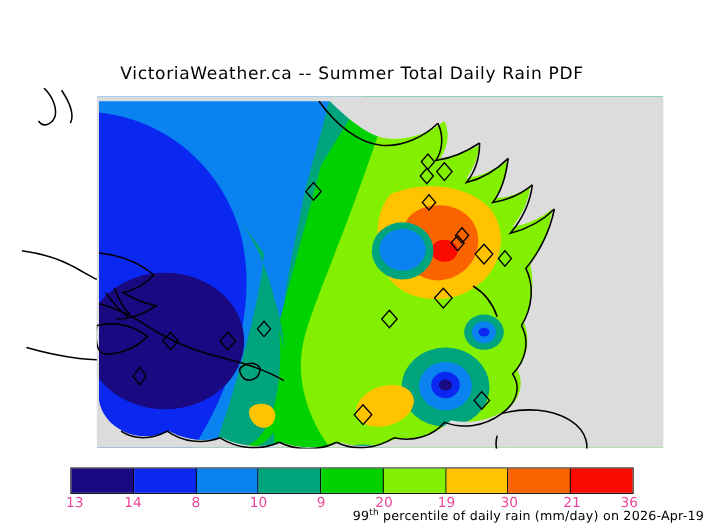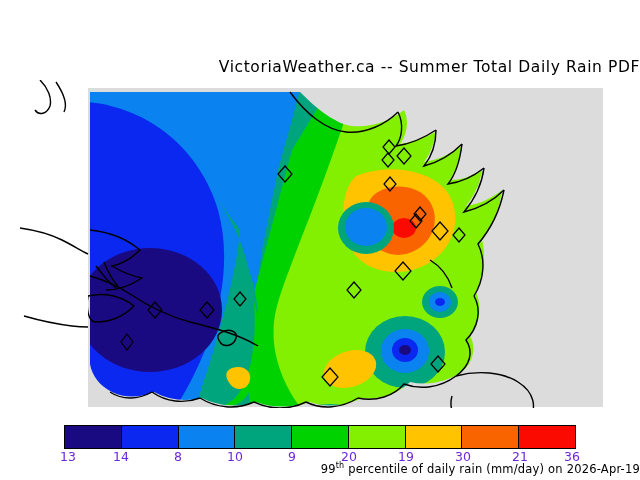--- a/index.html
+++ b/index.html
@@ -5,21 +5,21 @@
   html,body{margin:0;padding:0;}
   body{
     width:640px;height:480px;
     background:#ffffff;
     font-family:"DejaVu Sans", sans-serif;
     overflow:hidden;
     position:relative;
   }
   #title{
     position:absolute; left:0; top:58px; width:640px;
-    text-align:right;
+    text-align:center;
     font-size:15.5px;
     letter-spacing:0.6px;
     color:#000;
     white-space:nowrap;
   }
   #map-frame{
     position:absolute;
     left:0px; top:80px;
     width:640px; height:328px;
     overflow:hidden;
@@ -34,21 +34,21 @@
     display:flex;
   }
   .cb-band{flex:1 1 0; height:100%; border-right:1px solid #000;}
   .cb-band:last-child{border-right:none;}
   #cb-ticks{
     position:absolute; left:0px; top:449px; width:640px; height:16px;
   }
   .cb-tick{
     position:absolute;
     font-size:12.5px;
-    color:#6d28d9;
+    color:#ec4899;
     transform:translateX(-50%);
     white-space:nowrap;
   }
   #cb-caption{
     position:absolute; left:0; top:461px; width:640px;
     text-align:right;
     font-size:11.5px;
     color:#000;
     letter-spacing:0.2px;
     white-space:nowrap;

